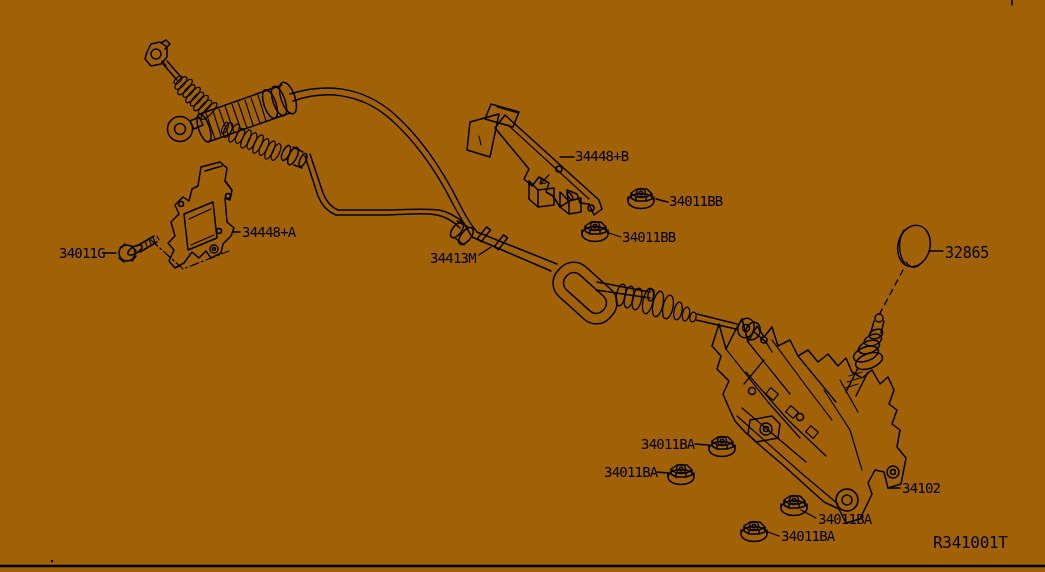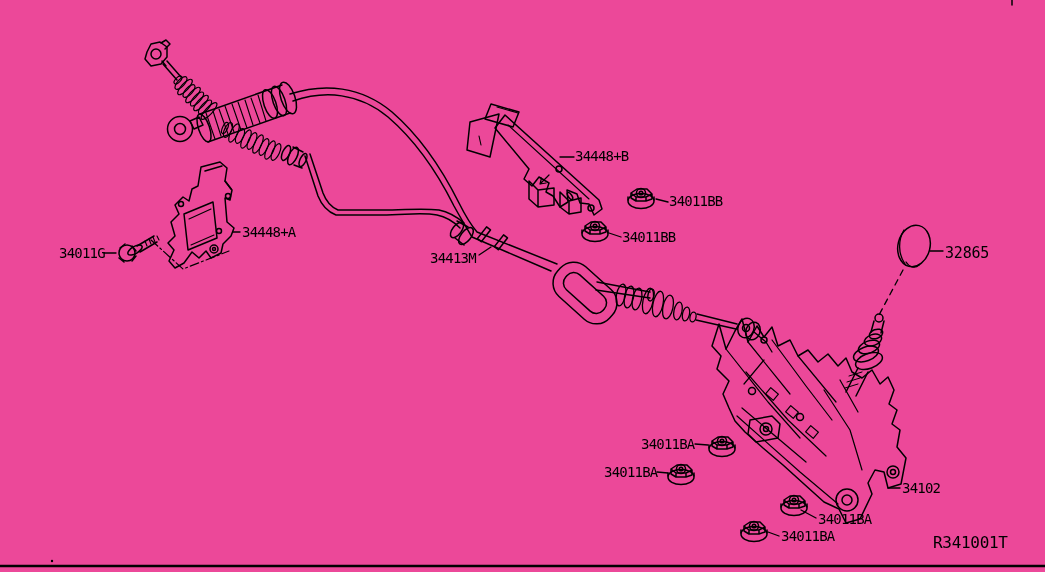--- a/index.html
+++ b/index.html
@@ -1,16 +1,16 @@
 <!DOCTYPE html>
 <html><head>
 <meta charset="utf-8">
 <style>
   html,body{margin:0;padding:0;background:#fff;}
-  #stage{position:relative;width:1045px;height:572px;background:#ec4899;overflow:hidden;}
+  #stage{position:relative;width:1045px;height:572px;background:#a16207;overflow:hidden;}
   svg{display:block;}
   .lbl{font-family:"DejaVu Sans Mono", monospace;font-size:14px;letter-spacing:-0.8px;fill:#000;}
   .lbl-md{font-family:"DejaVu Sans Mono", monospace;font-size:15px;letter-spacing:-0.2px;fill:#000;}
   .lbl-lg{font-family:"DejaVu Sans Mono", monospace;font-size:16px;letter-spacing:-0.3px;fill:#000;}
 </style>
 </head>
 <body>
 
 <div id="stage">
 <svg width="1045" height="572" viewBox="0 0 1045 572">

